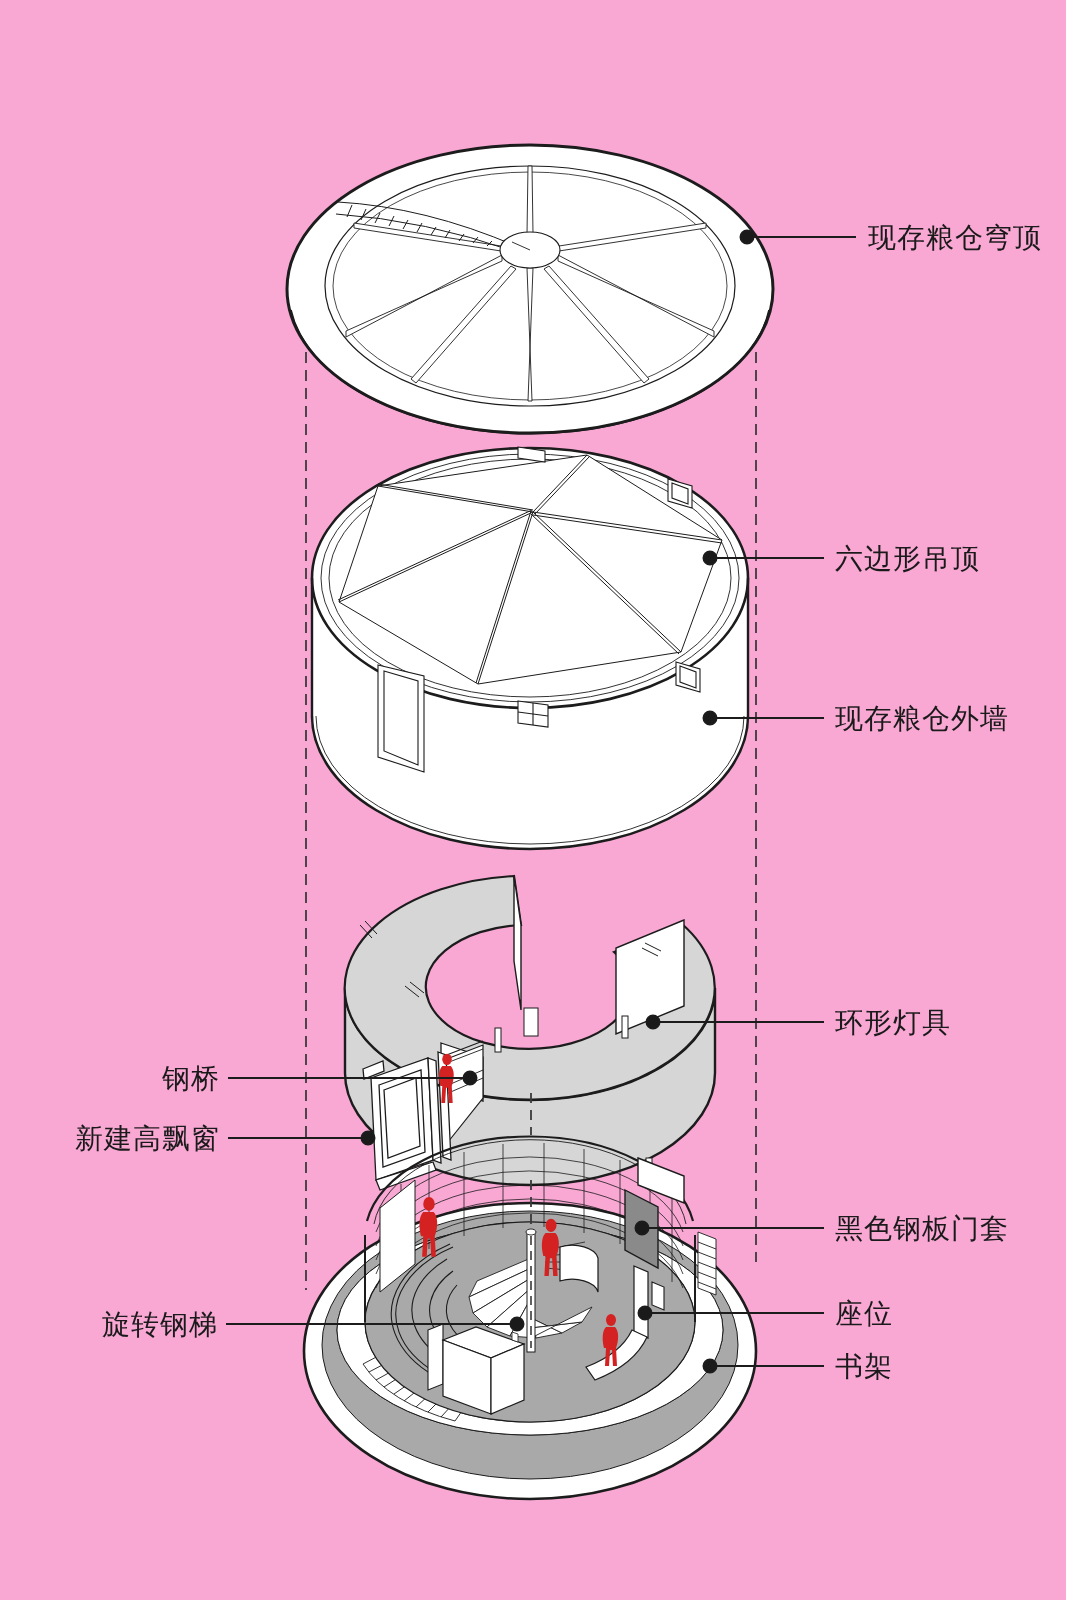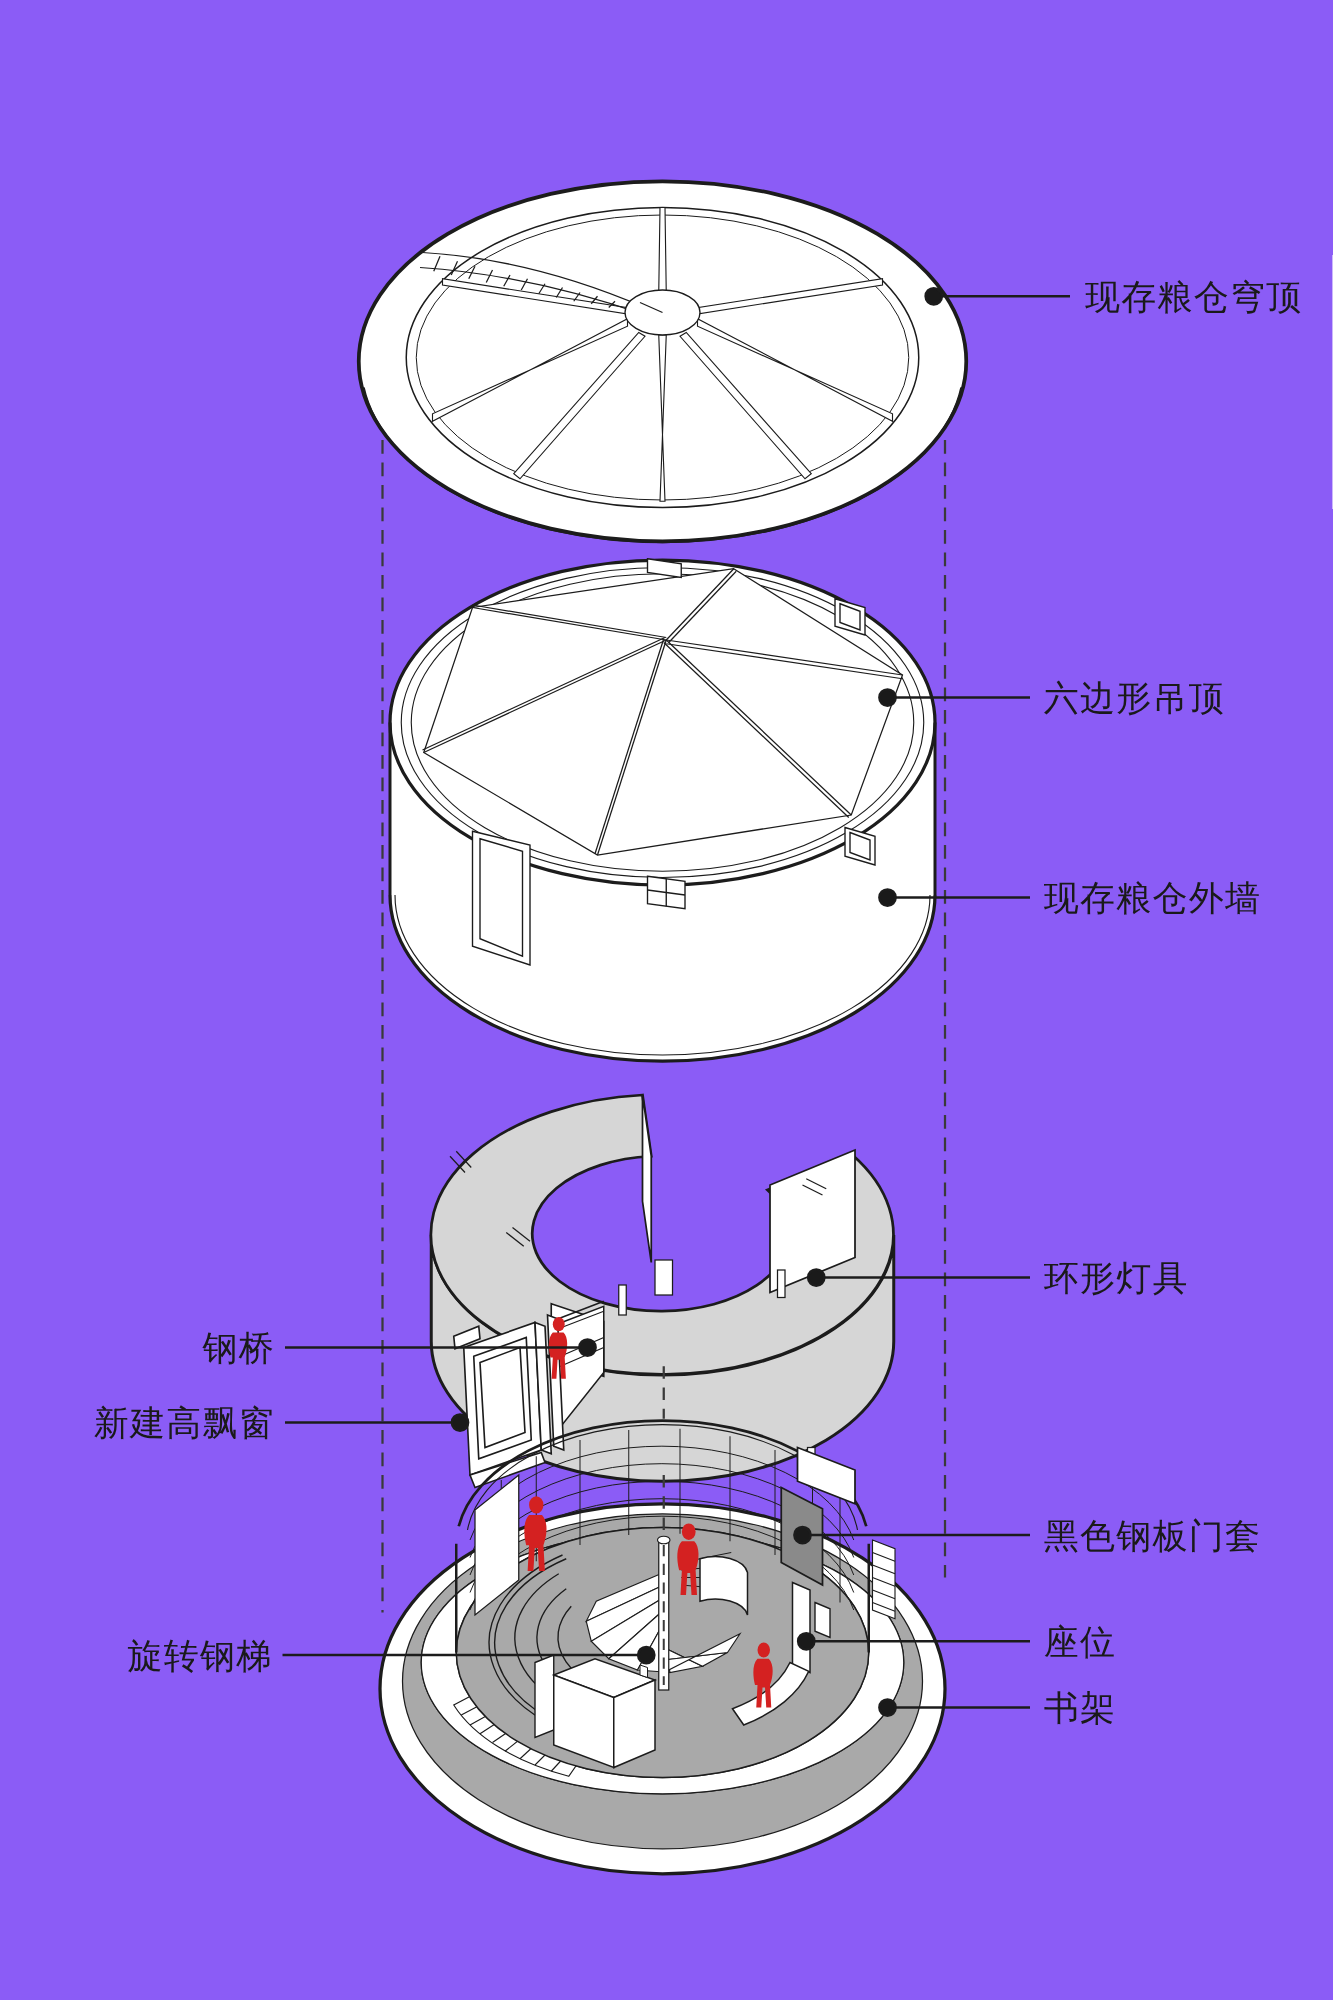--- a/index.html
+++ b/index.html
@@ -1,16 +1,16 @@
 <!DOCTYPE html>
 <html><head>
 <meta charset="utf-8">
 <style>
   html,body{margin:0;padding:0;background:#ffffff;}
-  .canvas{position:relative;width:1066px;height:1600px;background:#8b5cf6;overflow:hidden;
+  .canvas{position:relative;width:1066px;height:1600px;background:#f9a8d4;overflow:hidden;
           font-family:"Liberation Sans","DejaVu Sans",sans-serif;}
   svg{position:absolute;left:0;top:0;}
   text.lbl{font-size:28px;font-weight:500;fill:#1a1a1a;letter-spacing:1px;}
   .ln{stroke:#1c1c1c;}
 </style>
 </head>
 <body>
 
 <div class="canvas">
 <svg width="1066" height="1600" viewBox="0 0 1066 1600">

